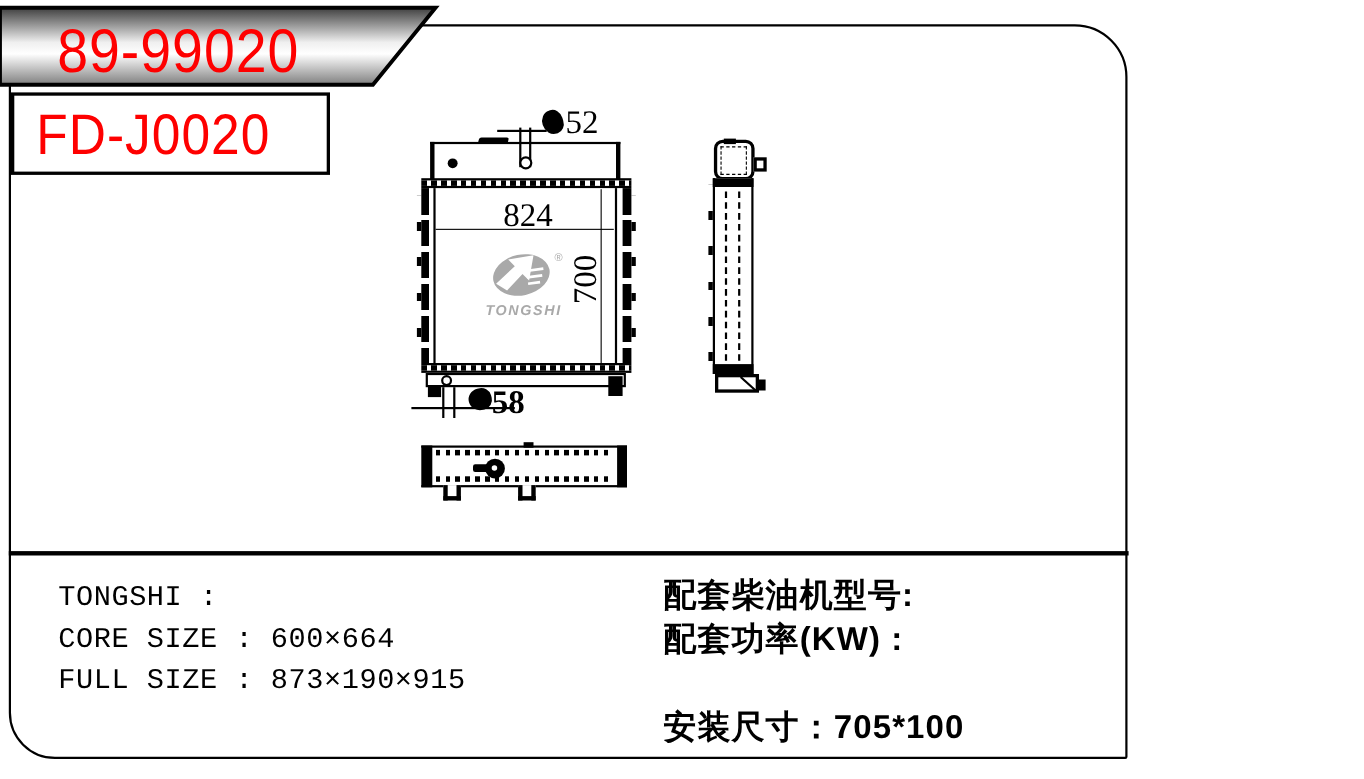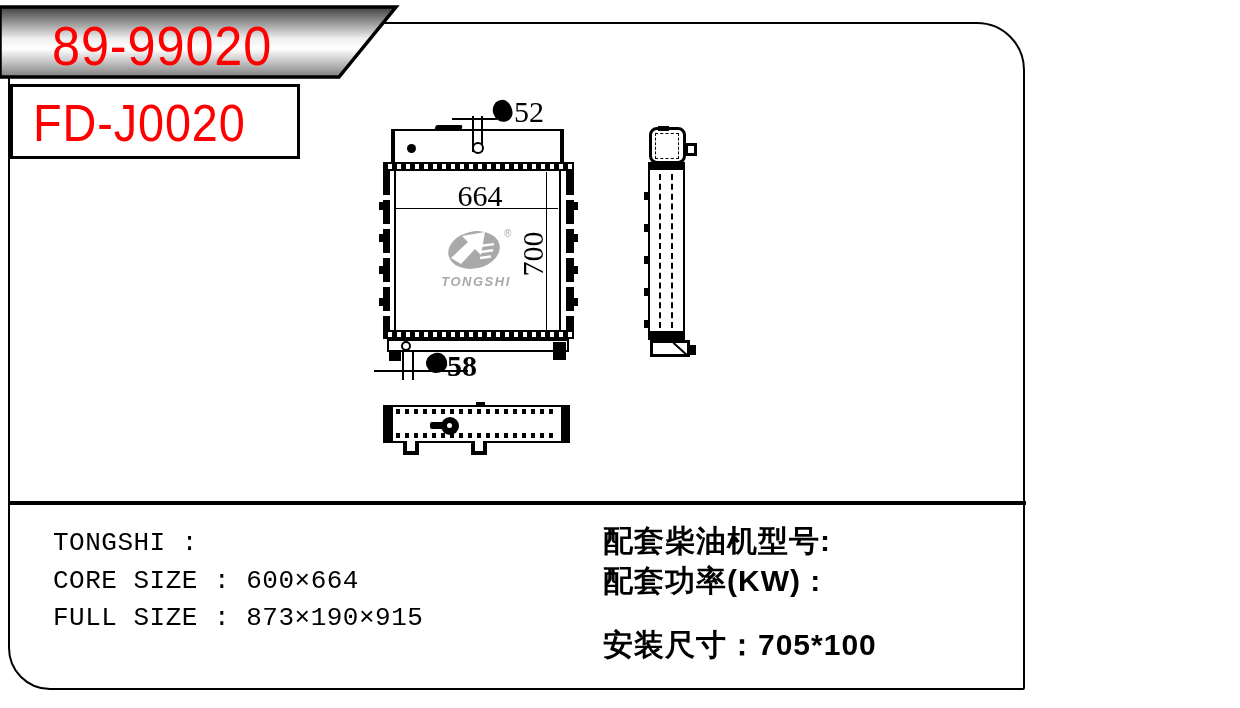--- a/index.html
+++ b/index.html
@@ -75,21 +75,21 @@
 
     <div class="serr" style="left:383px;top:162px;width:191px;height:9px;"></div>
     <div class="sidestrip" style="left:383px;top:171px;width:7px;height:159px;"></div>
     <div class="sidestrip" style="left:566px;top:171px;width:8px;height:159px;"></div>
     <div class="vline" style="left:394px;top:171px;height:159px;"></div>
     <div class="vline" style="left:559px;top:171px;height:159px;"></div>
     <div class="ticks" style="left:379px;top:178px;width:4px;height:150px;"></div>
     <div class="ticks" style="left:574px;top:178px;width:4px;height:150px;"></div>
     <div class="serr" style="left:383px;top:330px;width:191px;height:9px;"></div>
 
-    <div class="dim" style="left:420px;top:179px;width:120px;text-align:center;">664</div>
+    <div class="dim" style="left:420px;top:179px;width:120px;text-align:center;">824</div>
     <div class="hline" style="left:396px;top:208px;width:162px;height:1px;"></div>
 
     <div class="vline" style="left:546px;top:172px;height:158px;width:1px;"></div>
     <div class="dim" style="left:497px;top:237px;width:72px;text-align:center;transform:rotate(-90deg);">700</div>
 
     <svg class="abs" style="left:438px;top:224px;width:80px;height:70px;" viewBox="0 0 80 70">
       <ellipse cx="36" cy="26" rx="26" ry="18.5" fill="#a9a9a9" transform="rotate(-12 36 26)"></ellipse>
       <polygon points="13,34 30,18 24,12 47,8 43,31 37,25 23,40" fill="#ffffff"></polygon>
       <rect x="40" y="20" width="16" height="2.5" fill="#ffffff" transform="rotate(-8 48 21)"></rect>
       <rect x="41" y="26" width="14" height="2.5" fill="#ffffff" transform="rotate(-8 48 27)"></rect>
@@ -141,15 +141,15 @@
     <div class="abs" style="left:403px;top:441px;width:16px;height:14px;border:4px solid #000;border-top:none;box-sizing:border-box;background:#fff;"></div>
     <div class="abs" style="left:471px;top:441px;width:16px;height:14px;border:4px solid #000;border-top:none;box-sizing:border-box;background:#fff;"></div>
   </div>
 
   <div class="spec-en" style="top:528px;">TONGSHI :</div>
   <div class="spec-en" style="top:566px;">CORE SIZE : 600×664</div>
   <div class="spec-en" style="top:603px;">FULL SIZE : 873×190×915</div>
 
   <div class="spec-cn" style="top:521px;">配套柴油机型号:</div>
   <div class="spec-cn" style="top:561px;">配套功率(KW) :</div>
-  <div class="spec-cn" style="top:625px;">安装尺寸：705*100</div>
+  <div class="spec-cn" style="top:641px;">安装尺寸：705*100</div>
 
 </div>
 
 </body></html>

